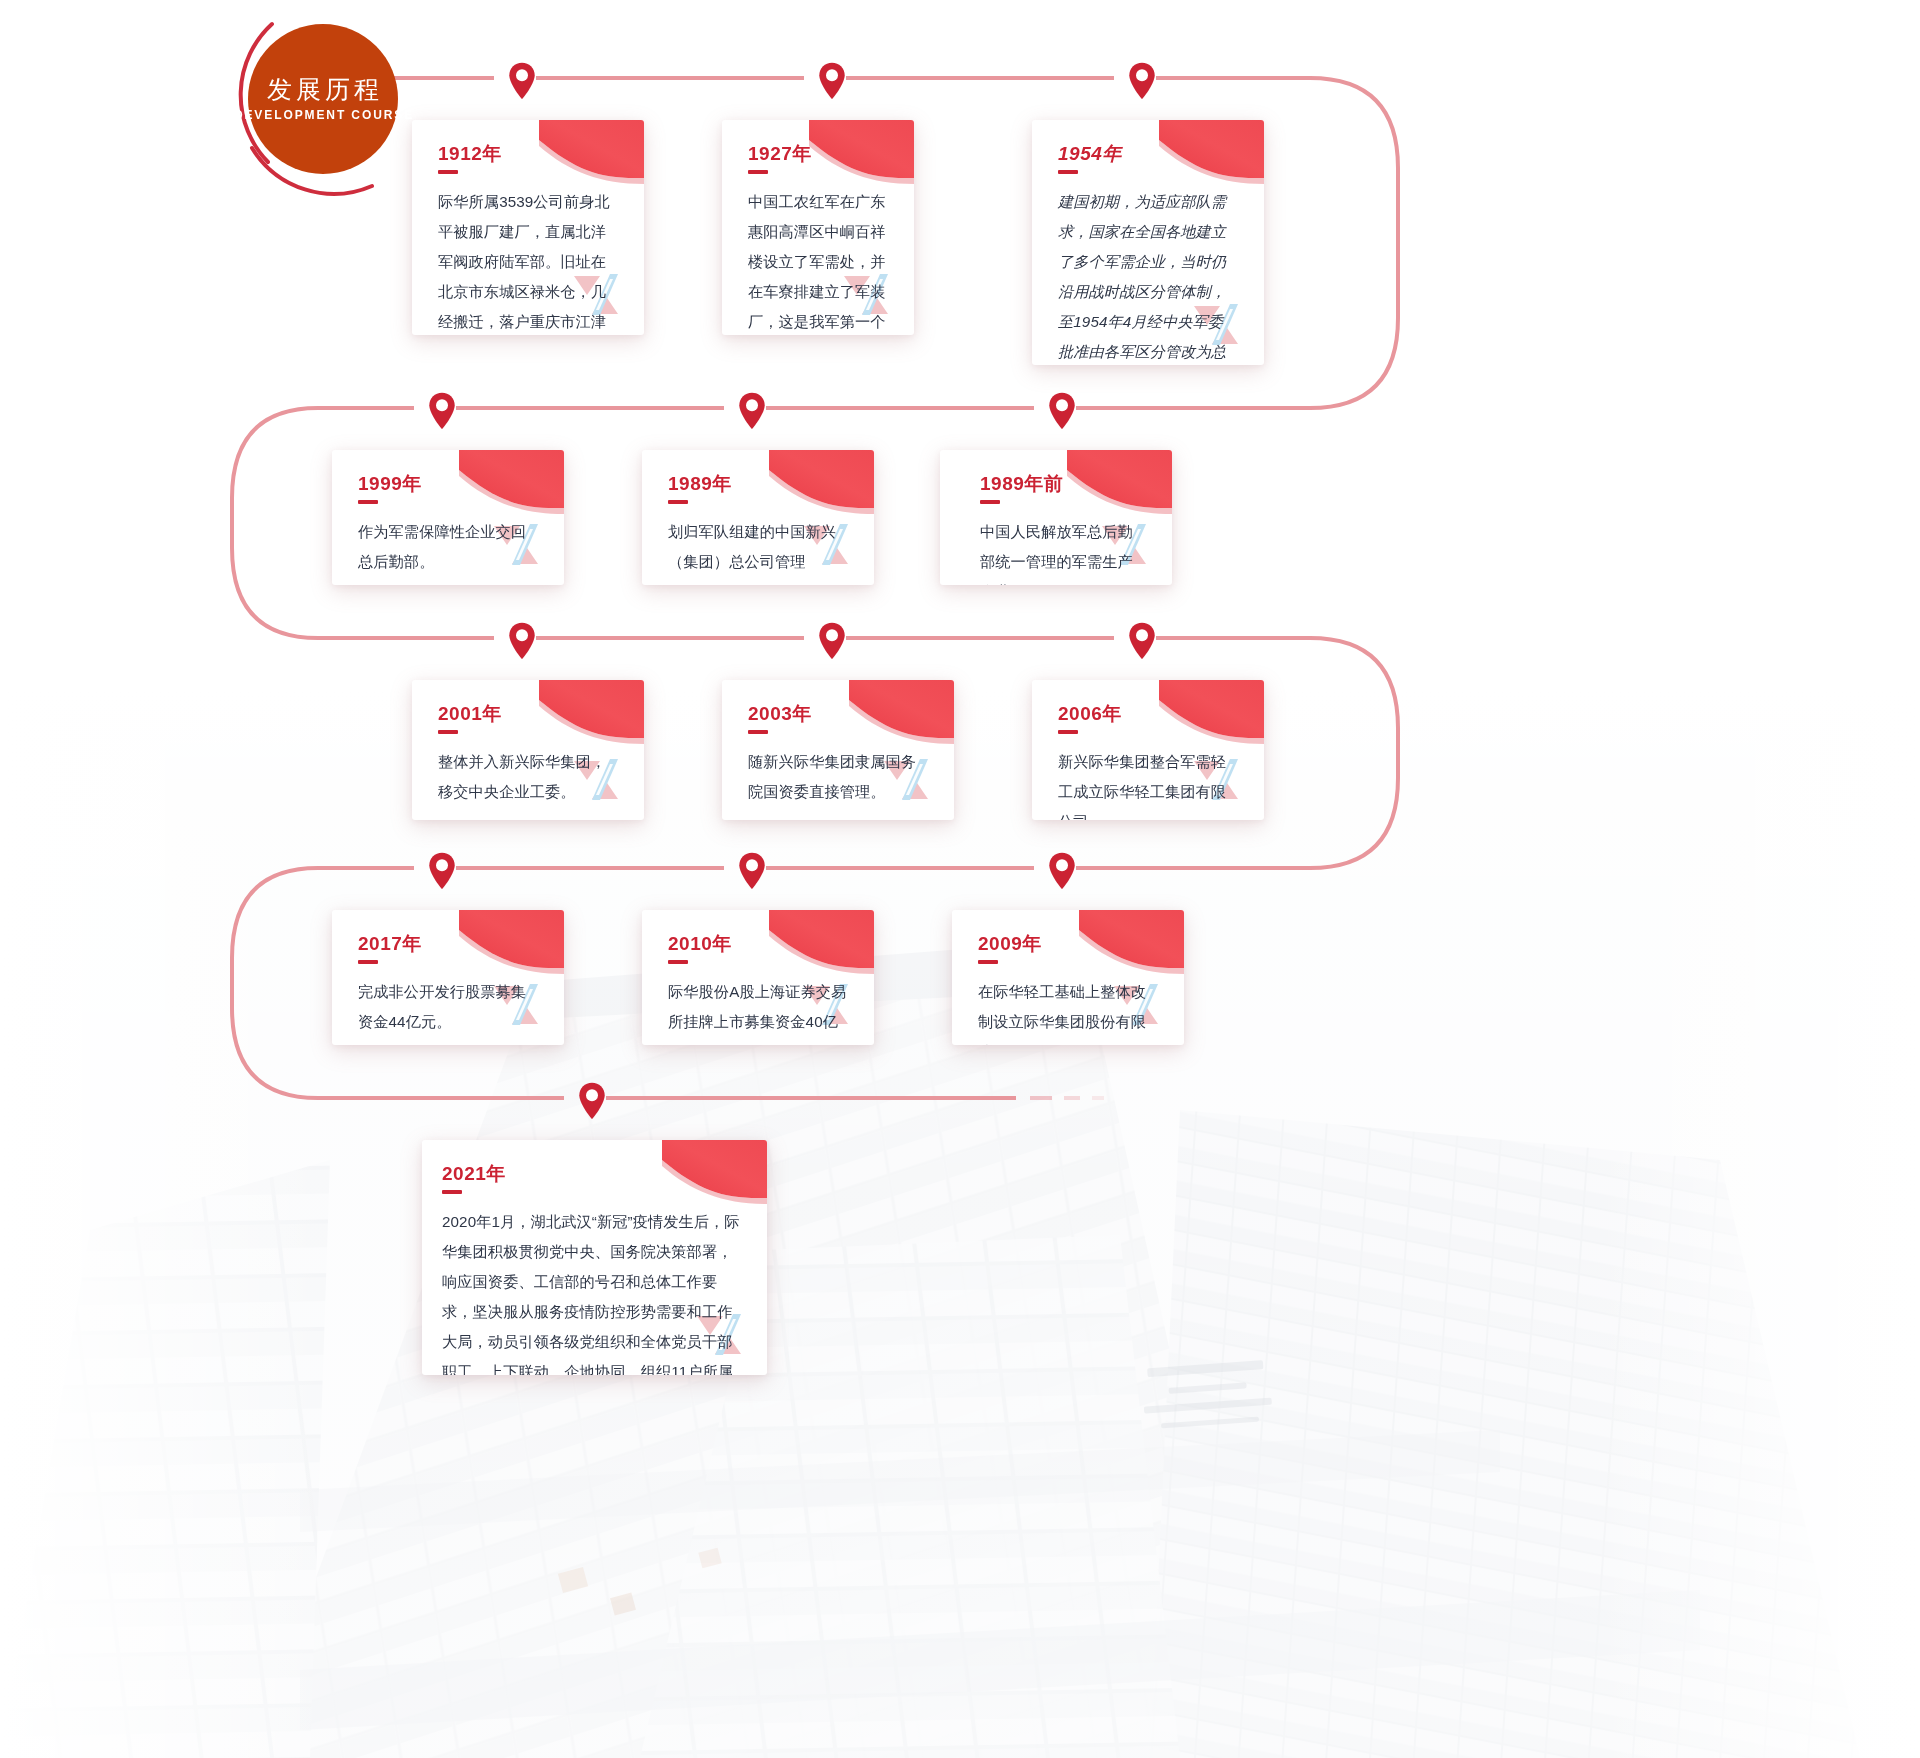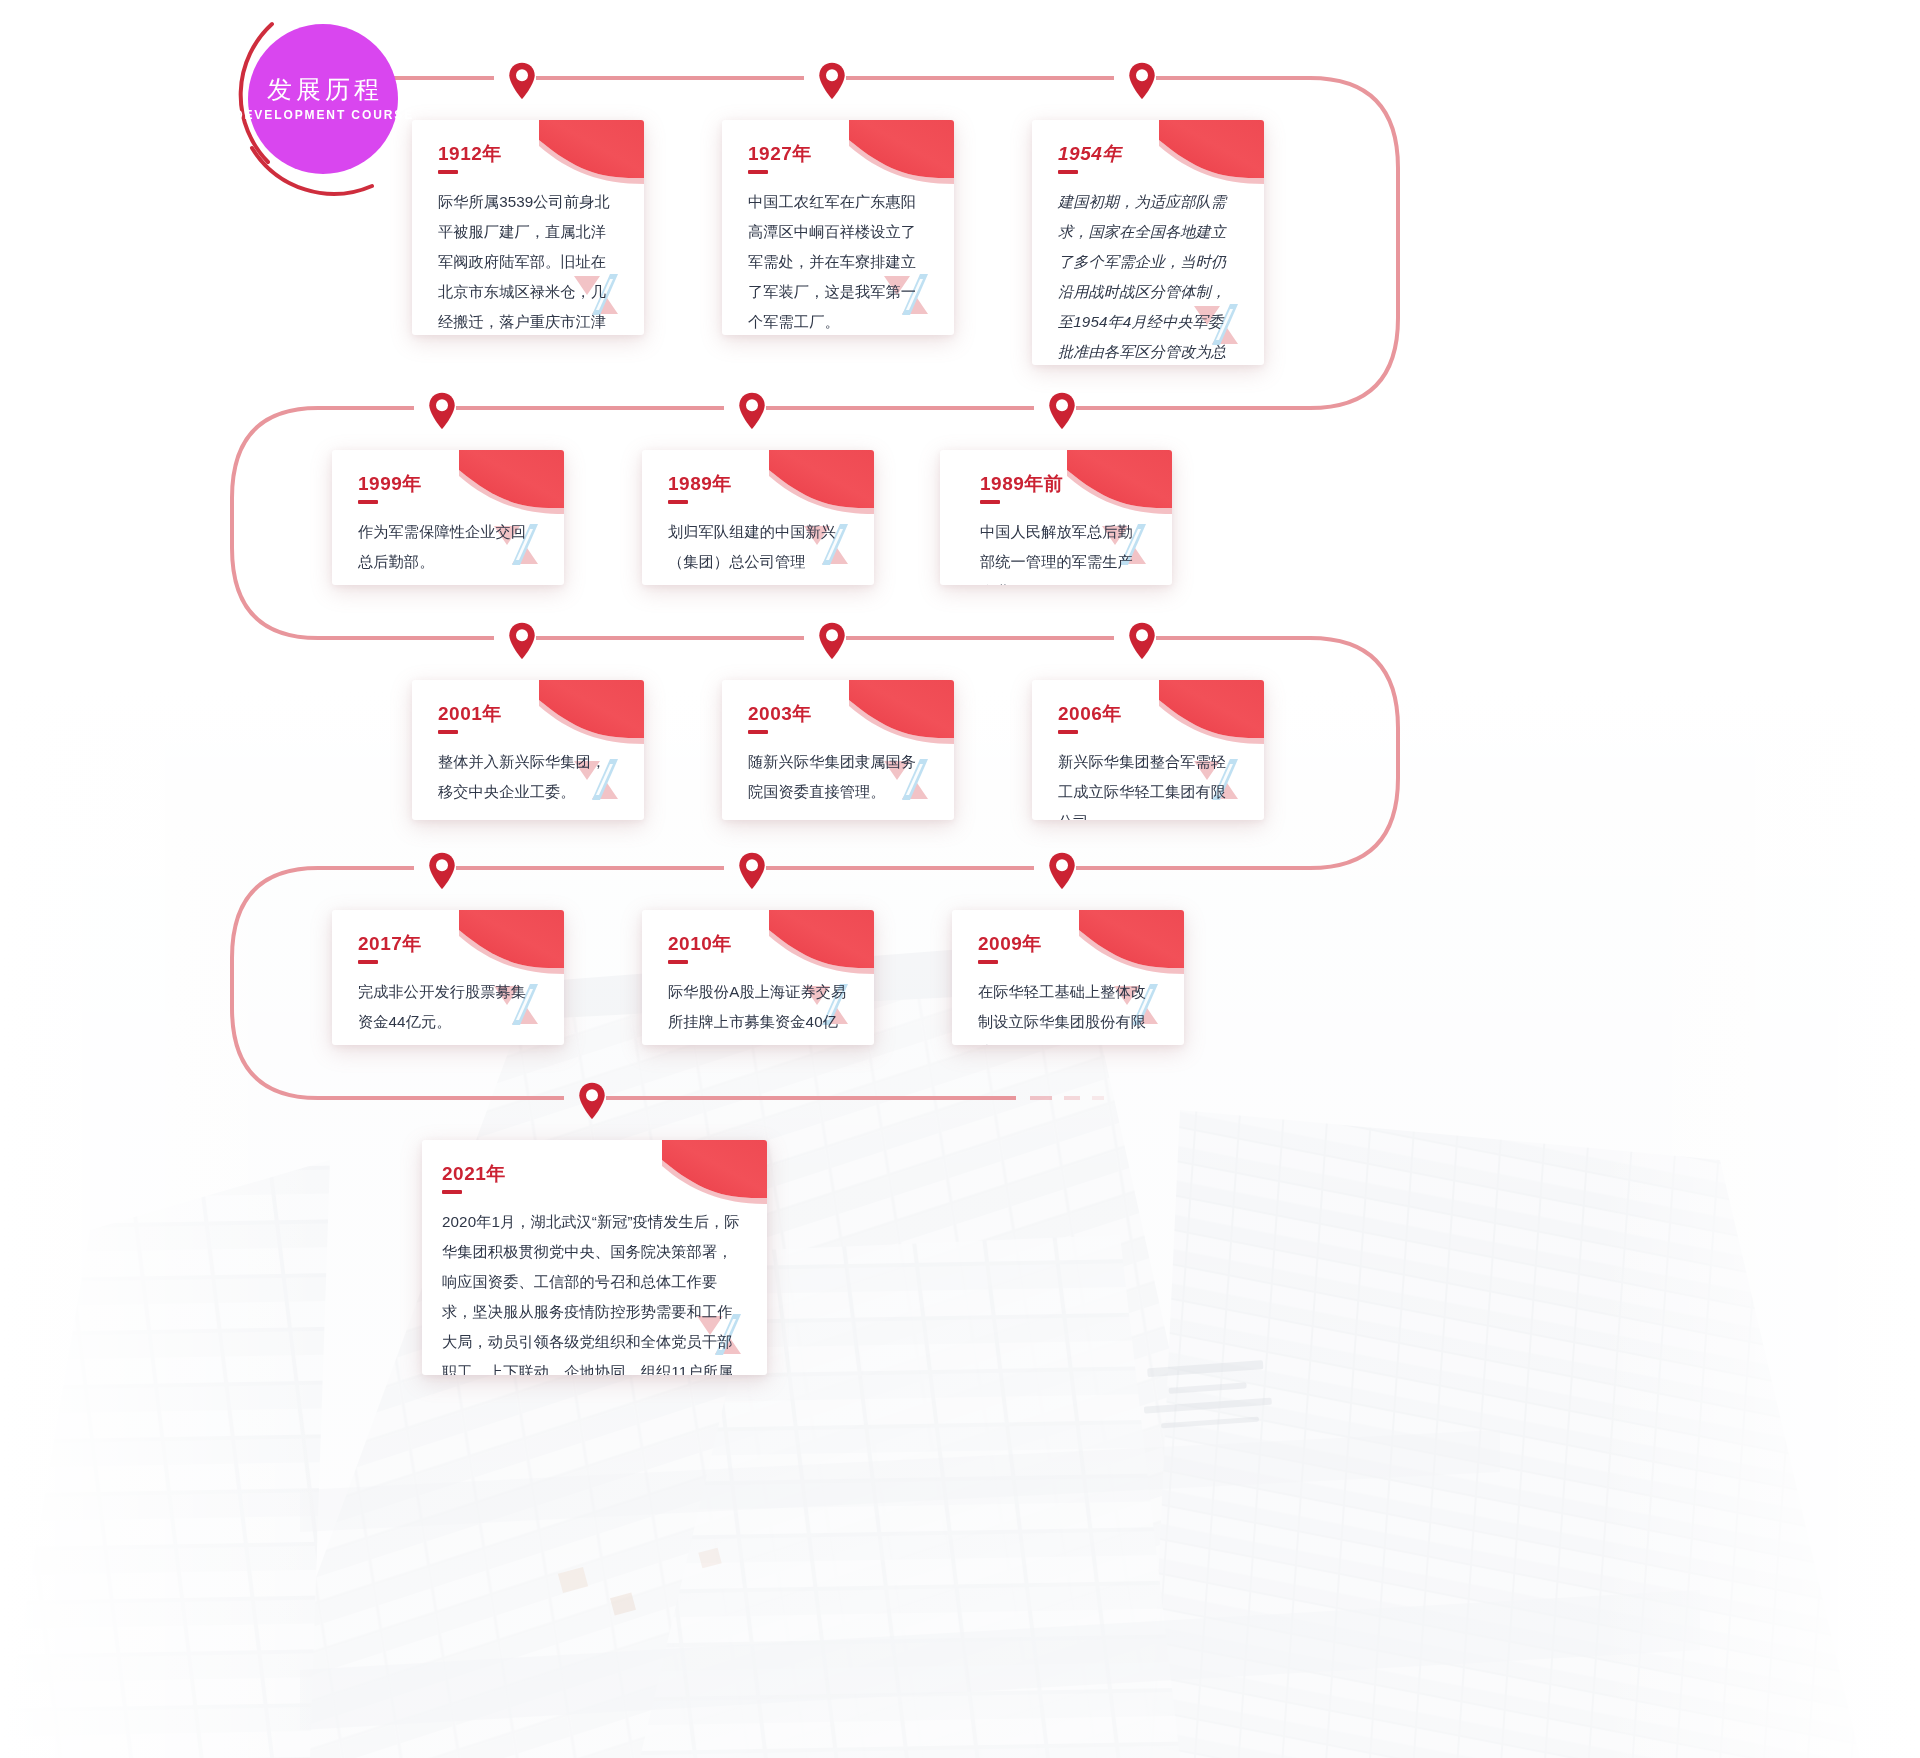--- a/index.html
+++ b/index.html
@@ -36,21 +36,21 @@
     position: absolute;
     left: 208px; top: 4px;
     width: 200px; height: 190px;
     z-index: 4;
   }
   .badge-circle {
     position: absolute;
     left: 40px; top: 20px;
     width: 150px; height: 150px;
     border-radius: 50%;
-    background: #d946ef;
+    background: #c2410c;
     display: flex;
     flex-direction: column;
     align-items: center;
     justify-content: center;
   }
   .badge-cn {
     color: #ffffff;
     font-size: 25px;
     letter-spacing: 4px;
     font-weight: 400;
@@ -305,21 +305,21 @@
       <div class="card-year">1912年</div>
       <div class="year-rule"></div>
       <div class="card-body">际华所属3539公司前身北平被服厂建厂，直属北洋军阀政府陆军部。旧址在北京市东城区禄米仓，几经搬迁，落户重庆市江津区。</div>
       <div class="card-logo"><svg viewBox="0 0 52 52" width="52" height="52">
           <polygon points="4,7 30,7 17,26" fill="#f2c3c6"></polygon>
           <polygon points="22,45 35,26 48,45" fill="#f2c3c6"></polygon>
           <polygon points="22,46 40,5 48,5 30,46" fill="#bfe0f2"></polygon>
           <polygon points="26,41 40,10 43,10 29,41" fill="#ffffff" opacity="0.92"></polygon>
         </svg></div>
     </div>
-    <div class="card" style="left: 722px; top: 120px; width: 232px; height: 215px;">
+    <div class="card" style="left: 722px; top: 120px; width: 192px; height: 215px;">
       <div class="card-fold"><svg viewBox="0 0 105 72" width="105" height="72" preserveAspectRatio="none">
           <defs>
             <linearGradient id="foldGrad1" x1="0" y1="1" x2="1" y2="0">
               <stop offset="0%" stop-color="#e93b46"></stop>
               <stop offset="55%" stop-color="#f25058"></stop>
               <stop offset="100%" stop-color="#ef4a53"></stop>
             </linearGradient>
           </defs>
           <path d="M105 0 L105 58 L96 58 C60 58 36 50 0 20 L0 0 Z" fill="url(#foldGrad1)"></path>
           <path d="M0 20 C36 50 60 58 96 58 L105 58 L105 64 C62 64 30 52 0 26 Z" fill="#d92f3c" opacity="0.30"></path>

